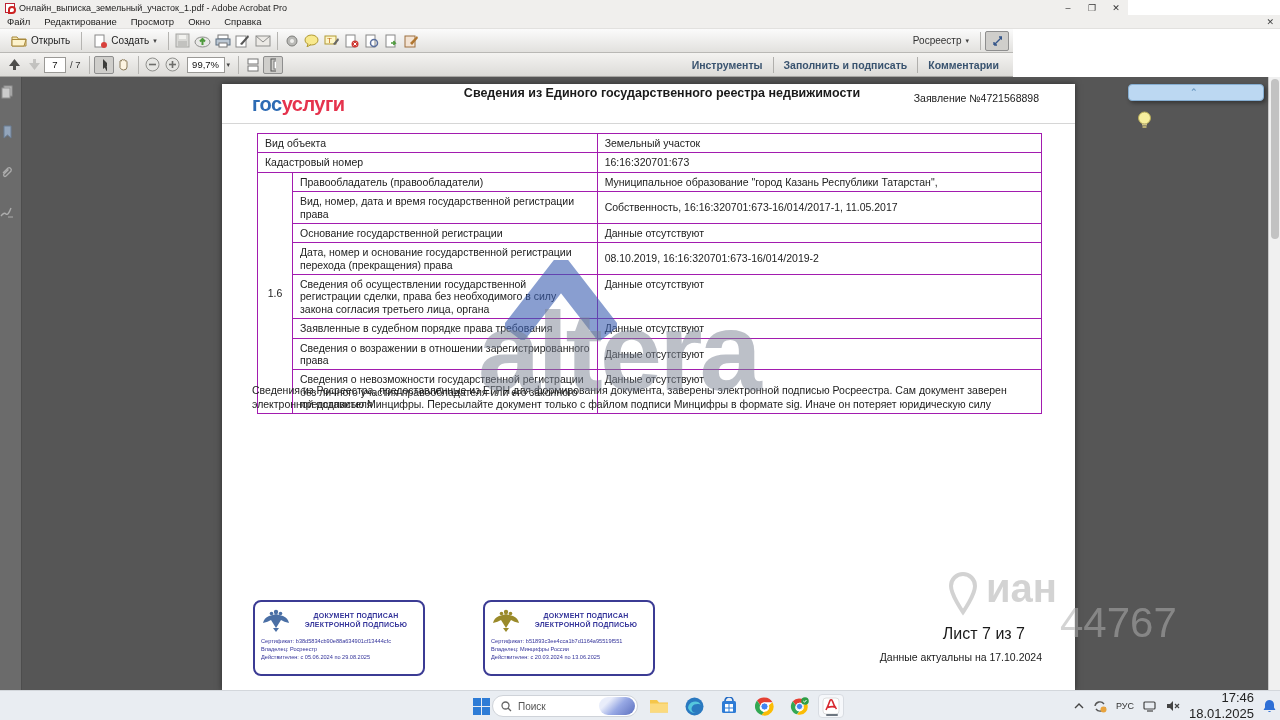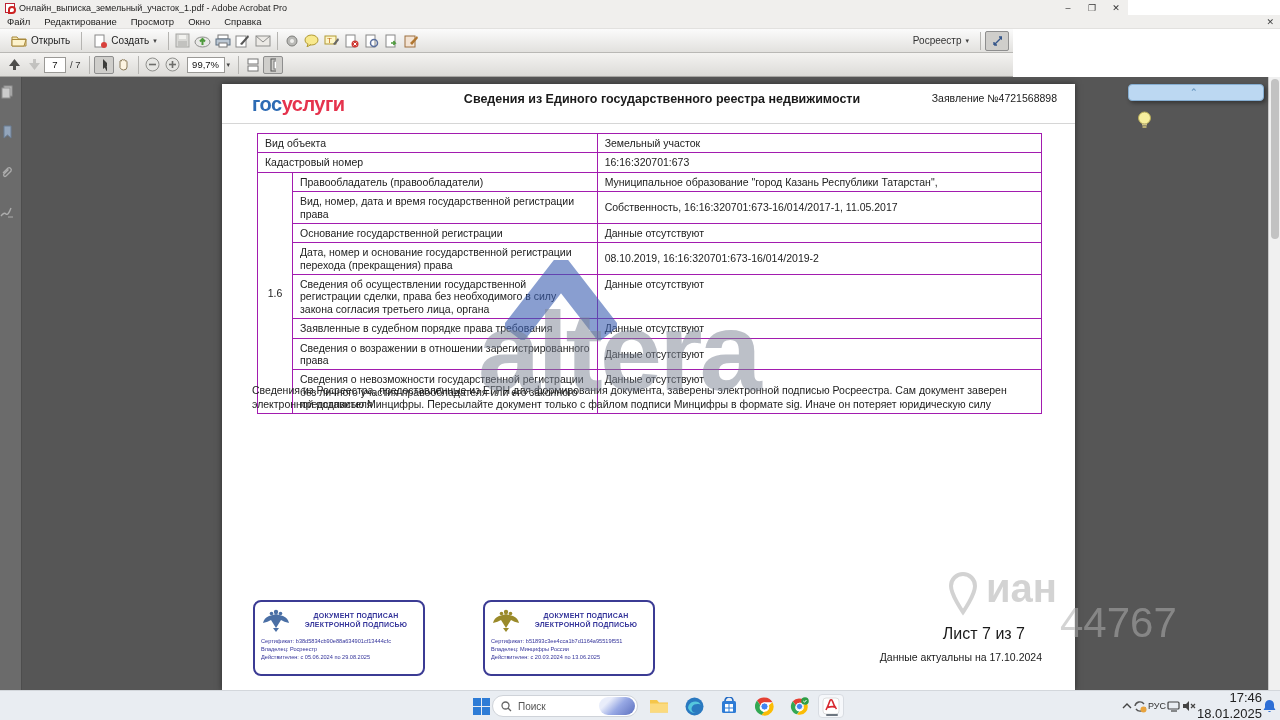--- a/index.html
+++ b/index.html
@@ -35,24 +35,24 @@
   #workspace { left:0; top:77px; width:1280px; height:613px; background:#565656; }
   #navstrip { left:0; top:77px; width:22px; height:613px; background:#6b6b6b; border-right:1px solid #4d4d4d; }
   .navicon { width:14px; height:14px; margin:8px auto 14px auto; opacity:.8; }
   #scrollbar { left:1268px; top:77px; width:12px; height:613px; background:#f0f0f0; border-left:1px solid #c9c9c9; }
   #scrollthumb { position:absolute; left:2px; top:2px; width:8px; height:160px; background:#c2c2c2; border-radius:4px; }
 
   
   #page { left:222px; top:84px; width:853px; height:606px; background:#fff; box-shadow:0 0 6px rgba(0,0,0,.5); }
   #pg-header { position:absolute; left:0; top:2px; width:853px; height:38px; border-bottom:1px solid #d6d6d6; }
   #logo { position:absolute; left:30px; top:7px; font-size:20px; font-weight:bold; letter-spacing:-.5px; }
-  #hdr-center { position:absolute; left:170px; top:6px; width:540px; text-align:center; }
+  #hdr-center { position:absolute; left:170px; top:0; width:540px; text-align:center; }
   #hdr-title { font-size:12.5px; font-weight:bold; color:#1a1a1a; }
   #hdr-sub { font-size:9.5px; color:#333; margin-top:3px; }
-  #hdr-app { position:absolute; right:18px; top:6px; font-size:10.5px; color:#1a1a1a; }
+  #hdr-app { position:absolute; right:36px; top:6px; font-size:10.5px; color:#1a1a1a; }
 
   #egrn-table { position:absolute; left:35px; top:49px; width:785px; border-collapse:collapse; }
   #egrn-table td { border:1px solid #a21caf; font-size:10.5px; line-height:1.18; color:#222; padding:3px 7px; vertical-align:middle; }
   td.numcol { width:35px; text-align:center; vertical-align:top; font-size:11px; }
   td.lblcol { width:305px; }
   td.valcol { width:445px; }
 
   #pg-footer { position:absolute; left:30px; top:299px; width:794px; font-size:10.5px; line-height:1.35; color:#222; }
 
   .stamp { position:absolute; top:516px; width:172px; height:76px; border:2px solid #3b3b94; border-radius:8px; background:#fff; padding:4px 6px 3px 6px; color:#34349a; }
@@ -75,21 +75,21 @@
   #tooltip .chev { position:absolute; top:1px; left:50%; margin-left:-6px; color:#6f9cc4; font-size:9px; font-weight:bold; }
   #tooltip .bulb { position:absolute; left:8px; top:26px; }
 
   
   #taskbar { left:0; top:690px; width:1280px; height:30px; background:#e9edf2; border-top:1px solid #d3d7dc; }
   .tb-item { position:absolute; top:3px; width:26px; height:24px; display:flex; align-items:center; justify-content:center; border-radius:4px; }
   .tb-item.active { background:#f6f8fb; border:1px solid #d8dce2; }
   .tb-item.active::after { content:""; position:absolute; bottom:1px; left:7px; width:12px; height:2px; background:#6d7680; border-radius:2px; }
   #search-pill { position:absolute; left:492px; top:4px; width:146px; height:22px; background:#fff; border:1px solid #cfd3d9; border-radius:11px; display:flex; align-items:center; padding:0 2px 0 8px; font-size:10px; color:#555; }
   #weather-chip { margin-left:auto; width:36px; height:18px; border-radius:9px; background:linear-gradient(135deg,#e9edfa 25%,#97a8e4 55%,#5b6fbe 100%); }
-  #tray { position:absolute; right:4px; top:0; height:30px; display:flex; align-items:center; gap:1px; font-size:9px; color:#333; }
+  #tray { position:absolute; right:4px; top:0; height:30px; display:flex; align-items:center; gap:9px; font-size:9px; color:#333; }
   #clock { text-align:right; font-size:13px; line-height:1.25; color:#222; }
 </style>
 </head>
 <body>
 
 <div id="titlebar" class="abs">
   <span id="acro-icon"></span>
   <span>Онлайн_выписка_земельный_участок_1.pdf - Adobe Acrobat Pro</span>
   <span class="win-controls">
     <span>–</span>
@@ -264,20 +264,27 @@
         <rect x="2" y="8" width="10" height="5" fill="#fff" stroke="#777"></rect>
       </svg>
     </span>
   <div class="tbtn pressed icon20">
       <svg width="14" height="14">
         <rect x="1" y="1" width="12" height="12" fill="none" stroke="#555"></rect>
         <rect x="4" y="3" width="6" height="8" fill="#fff" stroke="#777"></rect>
       </svg>
     </div>
 
+  <div class="rtabs">
+    <div class="rtab">Инструменты</div>
+    <div class="rtab-sep"></div>
+    <div class="rtab">Заполнить и подписать</div>
+    <div class="rtab-sep"></div>
+    <div class="rtab">Комментарии</div>
+  </div>
 </div>
 
 <div id="workspace" class="abs"></div>
 
 <div id="navstrip" class="abs">
   <svg class="navicon" viewBox="0 0 14 14">
       <rect x="4" y="1" width="8" height="10" fill="#cfcfcf" stroke="#9a9a9a"></rect>
       <rect x="2" y="3" width="8" height="10" fill="#e4e4e4" stroke="#9a9a9a"></rect>
     </svg>
   <svg class="navicon" viewBox="0 0 14 14">

